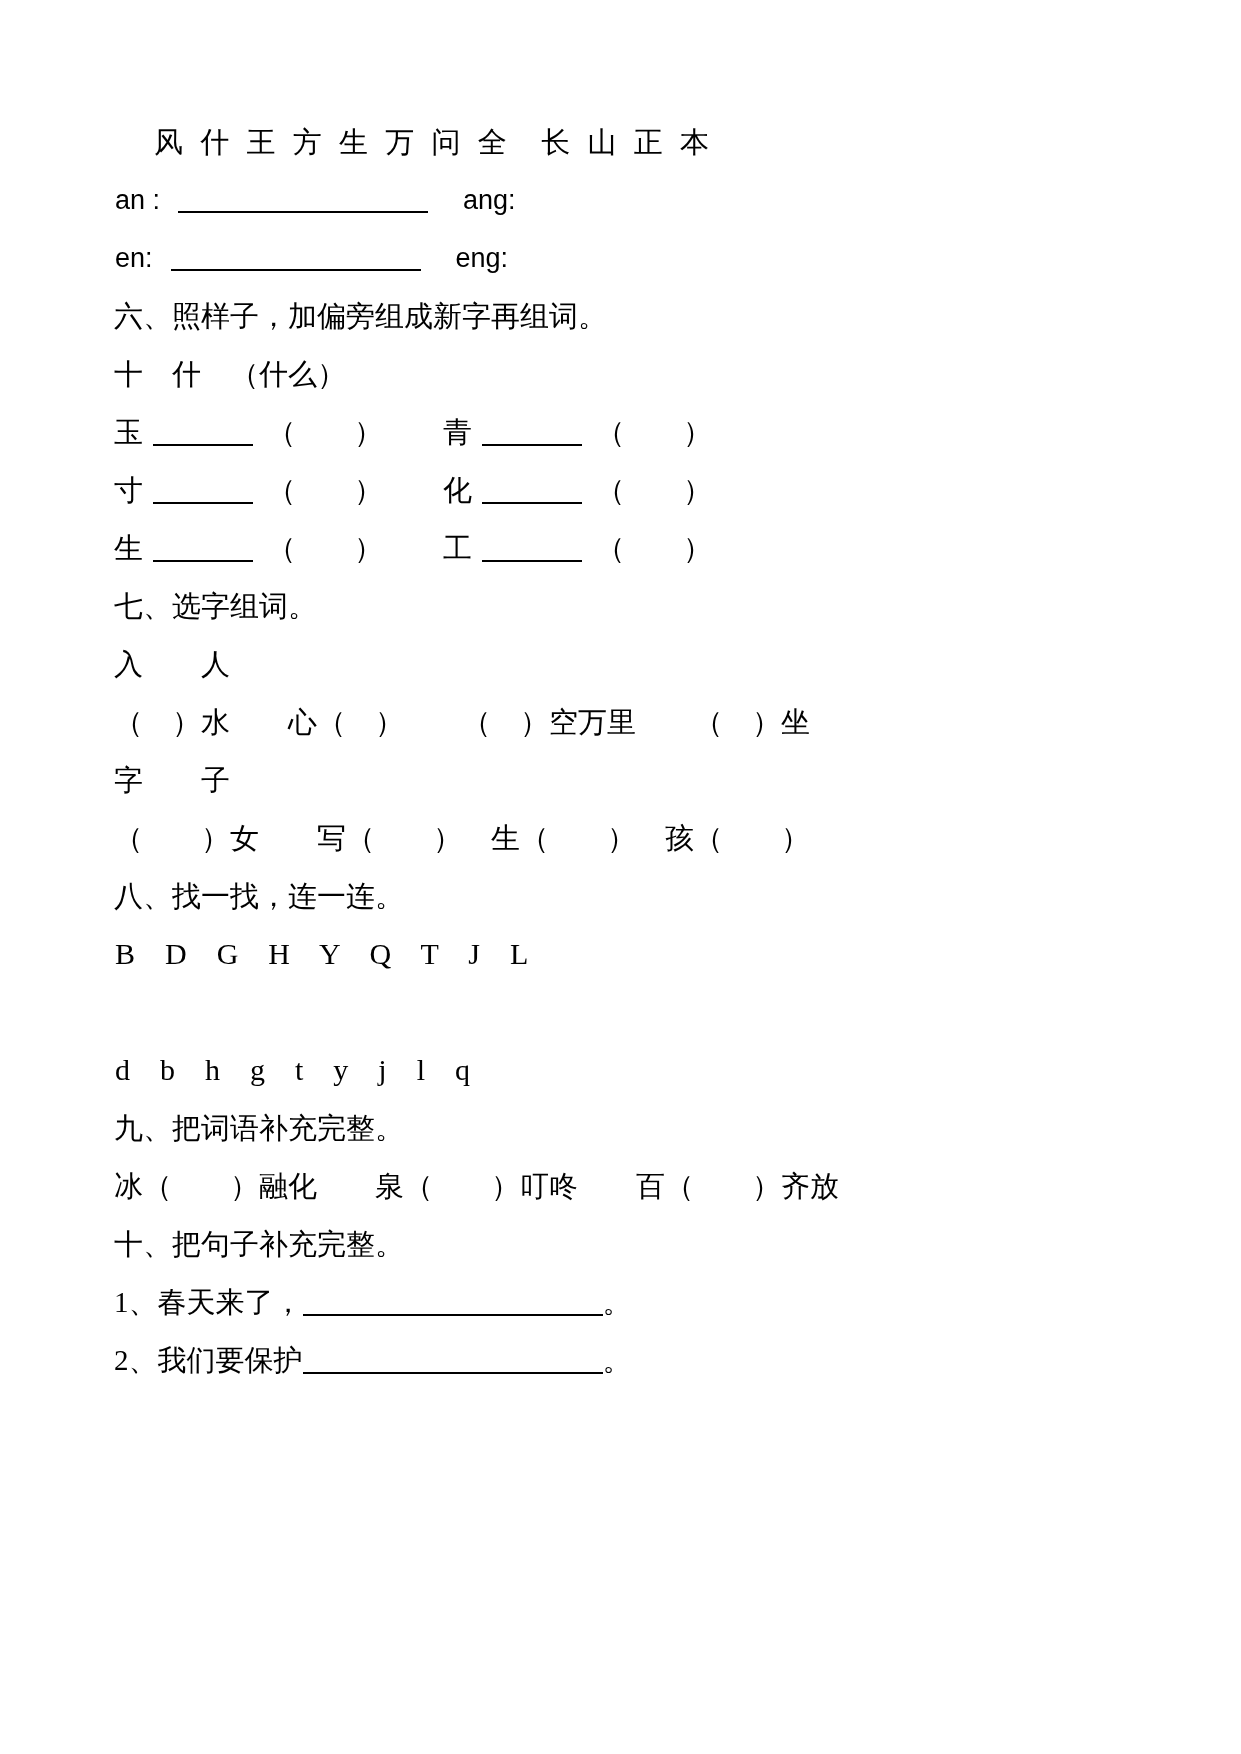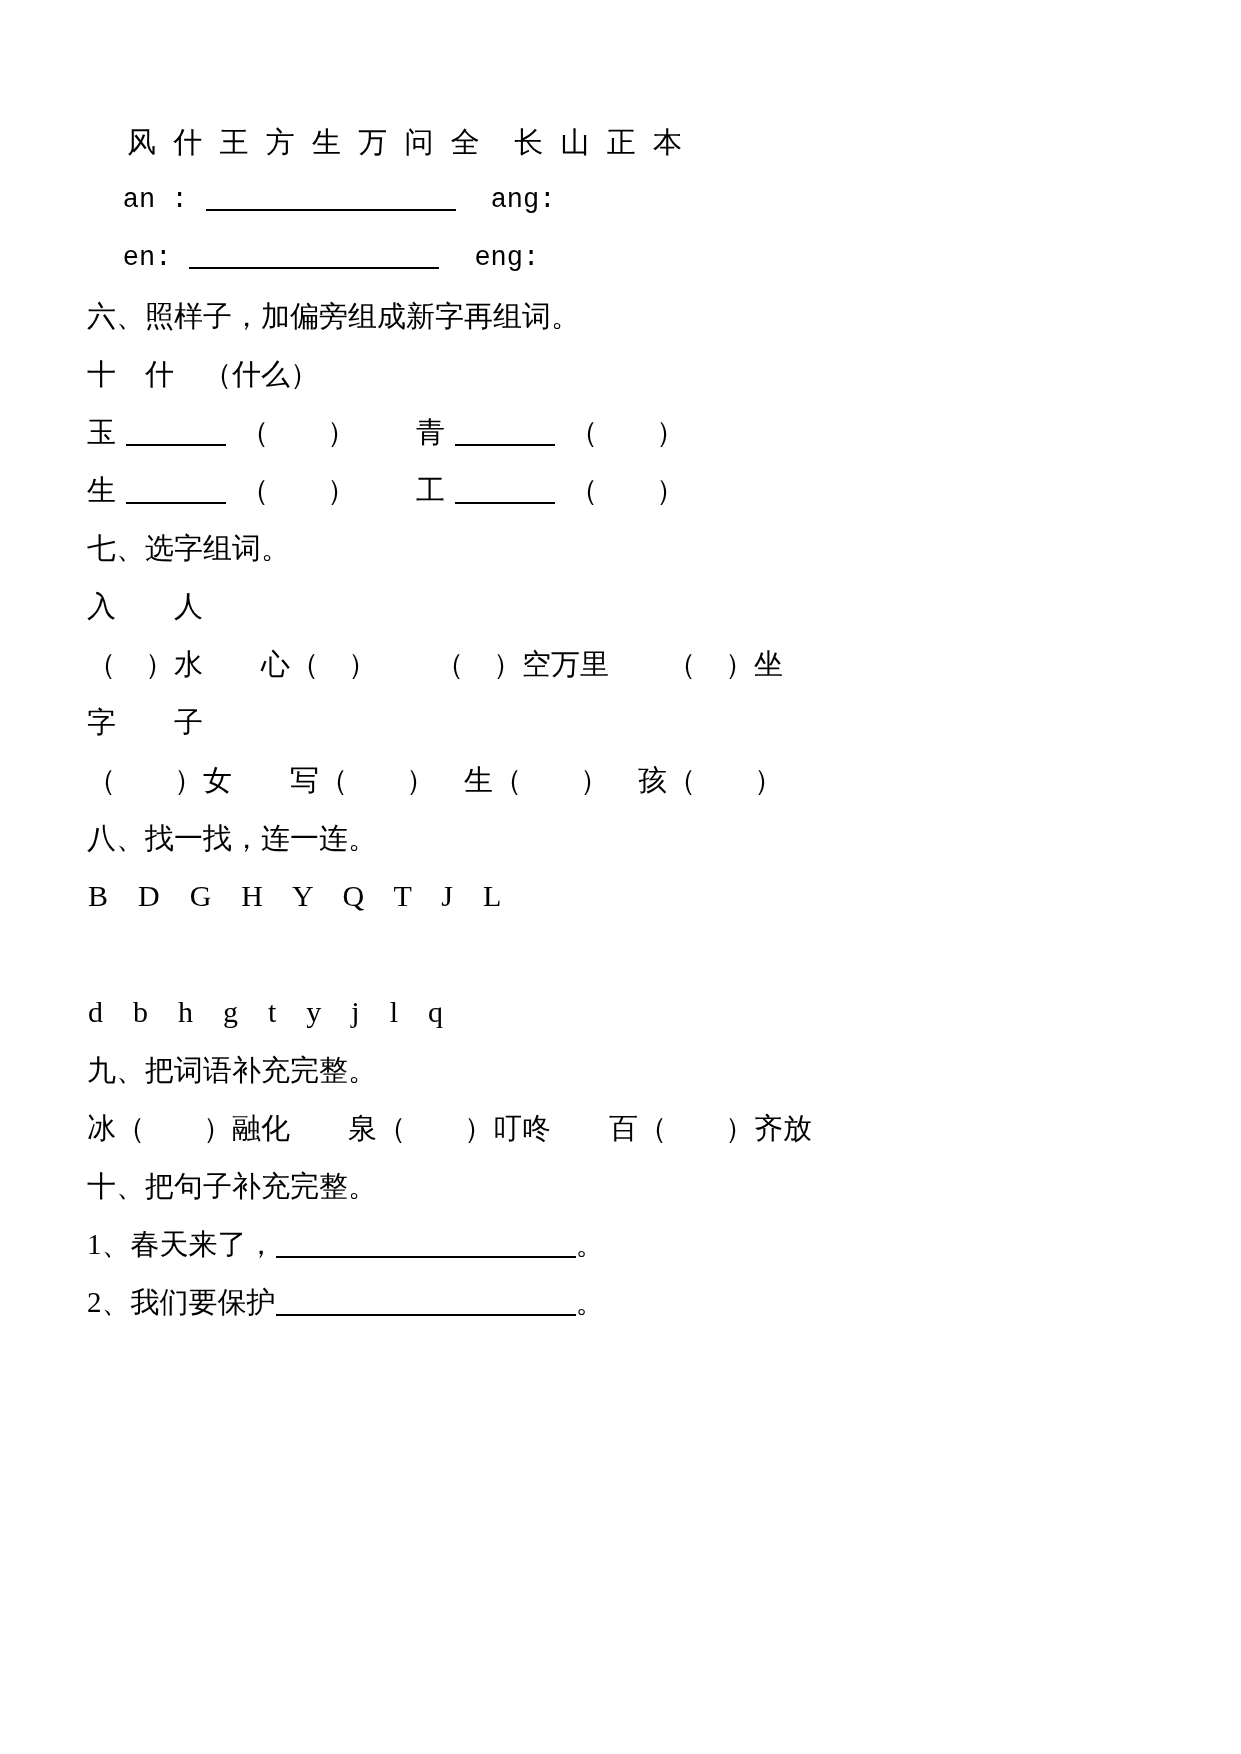--- a/index.html
+++ b/index.html
@@ -2,31 +2,31 @@
 <html><head>
 <meta charset="utf-8">
 <style>
   html,body{margin:0;padding:0;background:#ffffff;}
   .page{
     position:relative;
     width:1241px;height:1754px;
     background:#ffffff;
     color:#000000;
     box-sizing:border-box;
-    padding:55px 60px 0 58px;
+    padding:55px 60px 0 85px;
     overflow:hidden;
   }
   .line{
     display:block;
     height:58px;
     line-height:58px;
     white-space:pre;
   }
   .cn{font-family:"Liberation Serif","DejaVu Serif",serif;font-size:29px;}
-  .latin{font-family:Liberation Mono, monospace;font-size:27px;}
+  .latin{font-family:Liberation Sans, sans-serif;font-size:27px;}
   .letters{font-family:Liberation Serif, serif;font-size:30px;}
   .hanzi-row{word-spacing:10px;}
   .blank{
     display:inline-block;
     height:2px;
     border-bottom:2px solid #000;
     vertical-align:baseline;
     transform:translateY(4px);
   }
   .w100{width:100px;margin:0 14px 0 10px;}
@@ -60,20 +60,23 @@
   </div>
 
   <div class="line cn">
     <span data-bind="section6.example">十　什　（什么）</span>
   </div>
 
   <div class="line cn">
     <span data-bind="section6.rows.0.left">玉</span><span class="blank w100"></span><span data-bind="section6.parens">（　　）</span><span class="spacer g60"></span><span data-bind="section6.rows.0.right">青</span><span class="blank w100"></span><span data-bind="section6.parens">（　　）</span>
   </div>
 
+  <div class="line cn">
+    <span data-bind="section6.rows.1.left">寸</span><span class="blank w100"></span><span data-bind="section6.parens">（　　）</span><span class="spacer g60"></span><span data-bind="section6.rows.1.right">化</span><span class="blank w100"></span><span data-bind="section6.parens">（　　）</span>
+  </div>
 
   <div class="line cn">
     <span data-bind="section6.rows.2.left">生</span><span class="blank w100"></span><span data-bind="section6.parens">（　　）</span><span class="spacer g60"></span><span data-bind="section6.rows.2.right">工</span><span class="blank w100"></span><span data-bind="section6.parens">（　　）</span>
   </div>
 
   <div class="line cn">
     <span data-bind="section7.title">七、选字组词。</span>
   </div>
 
   <div class="line cn">

